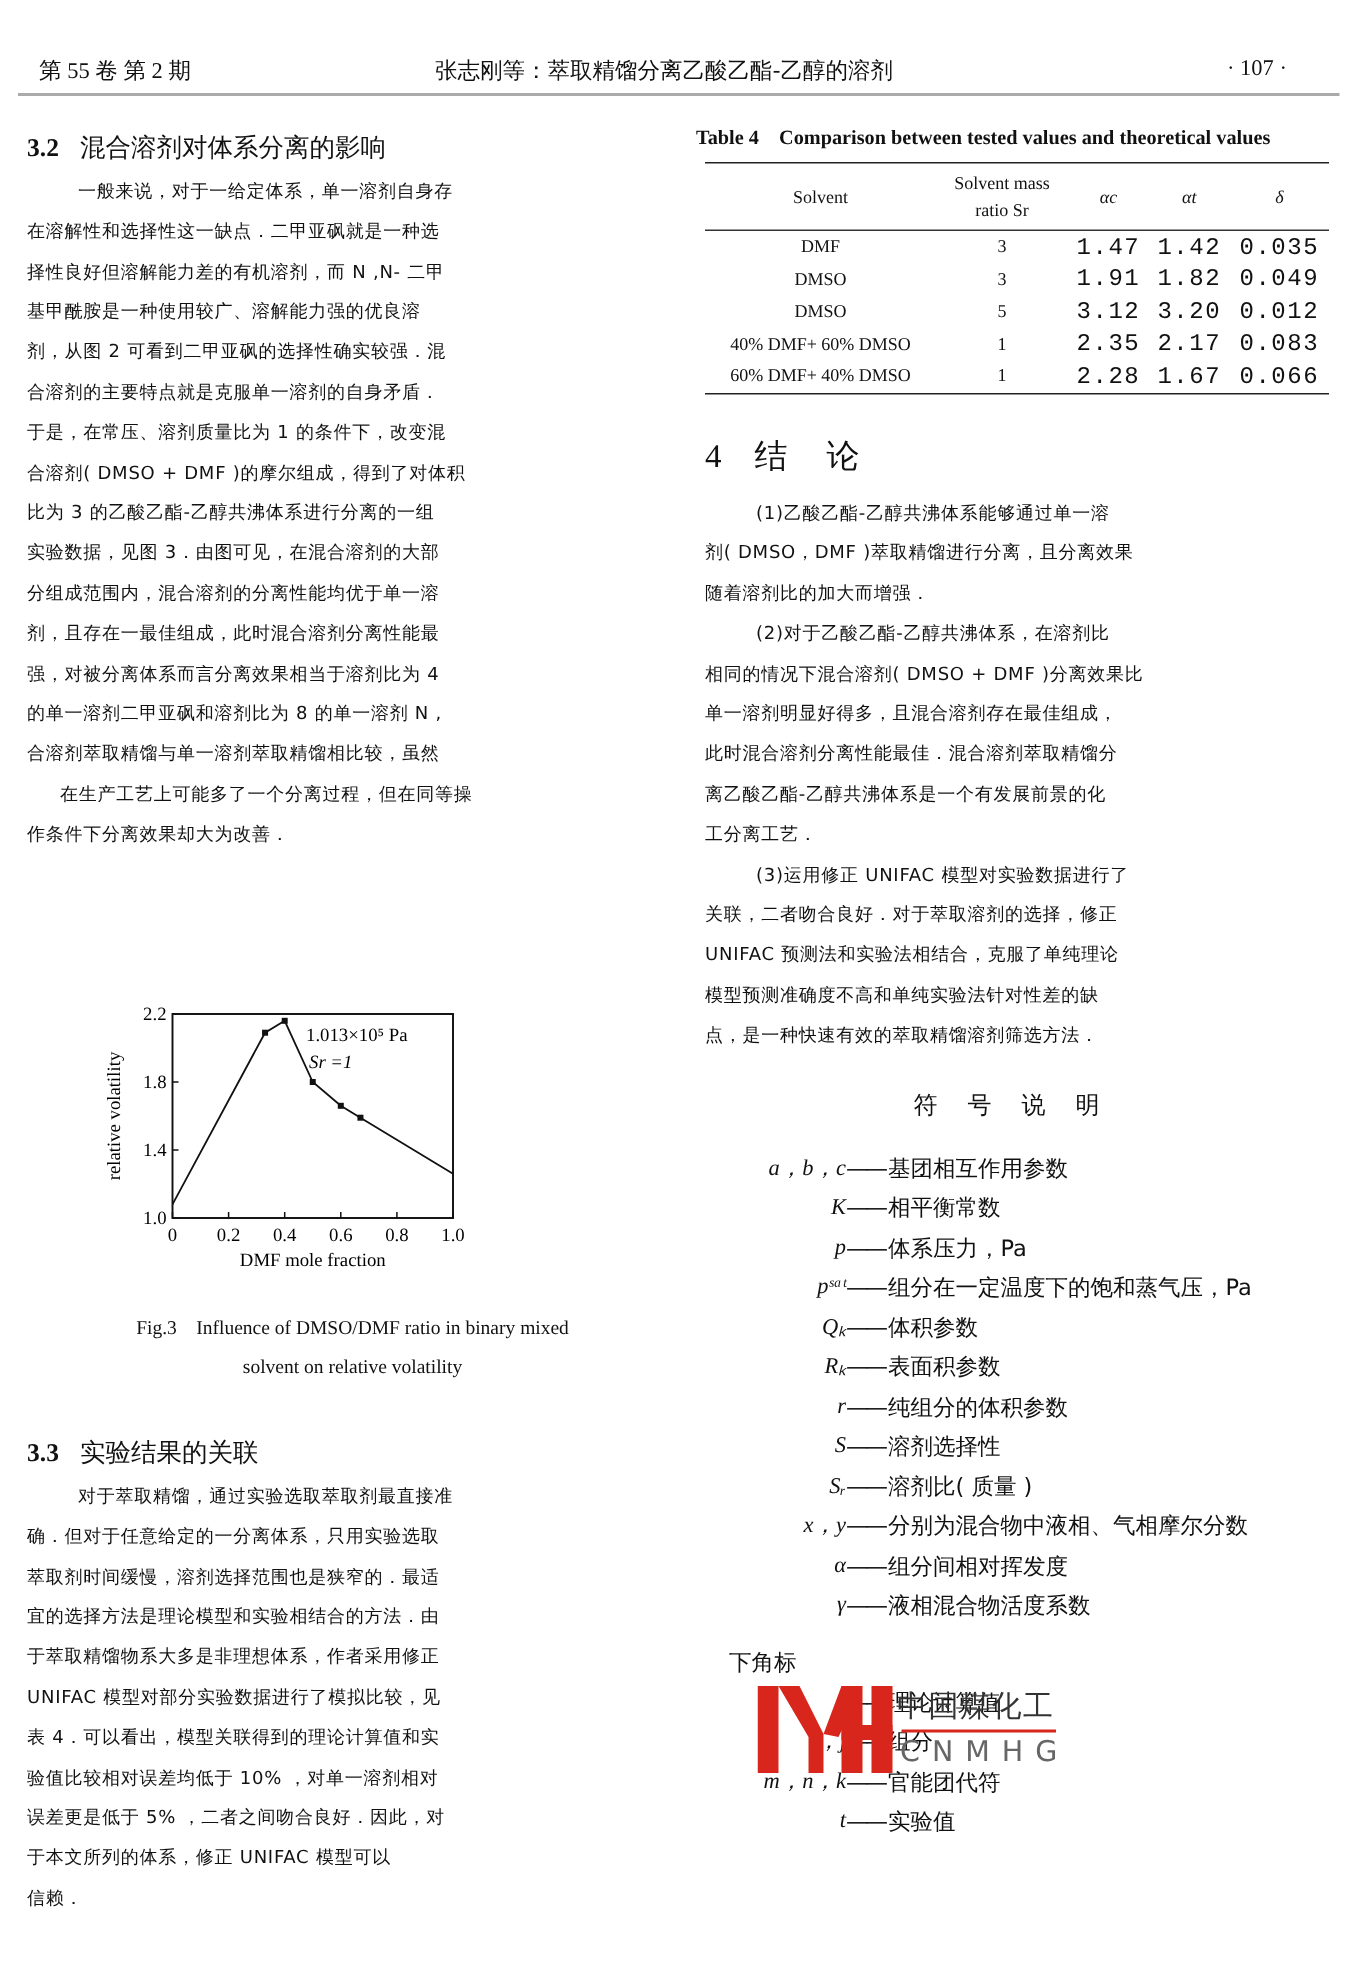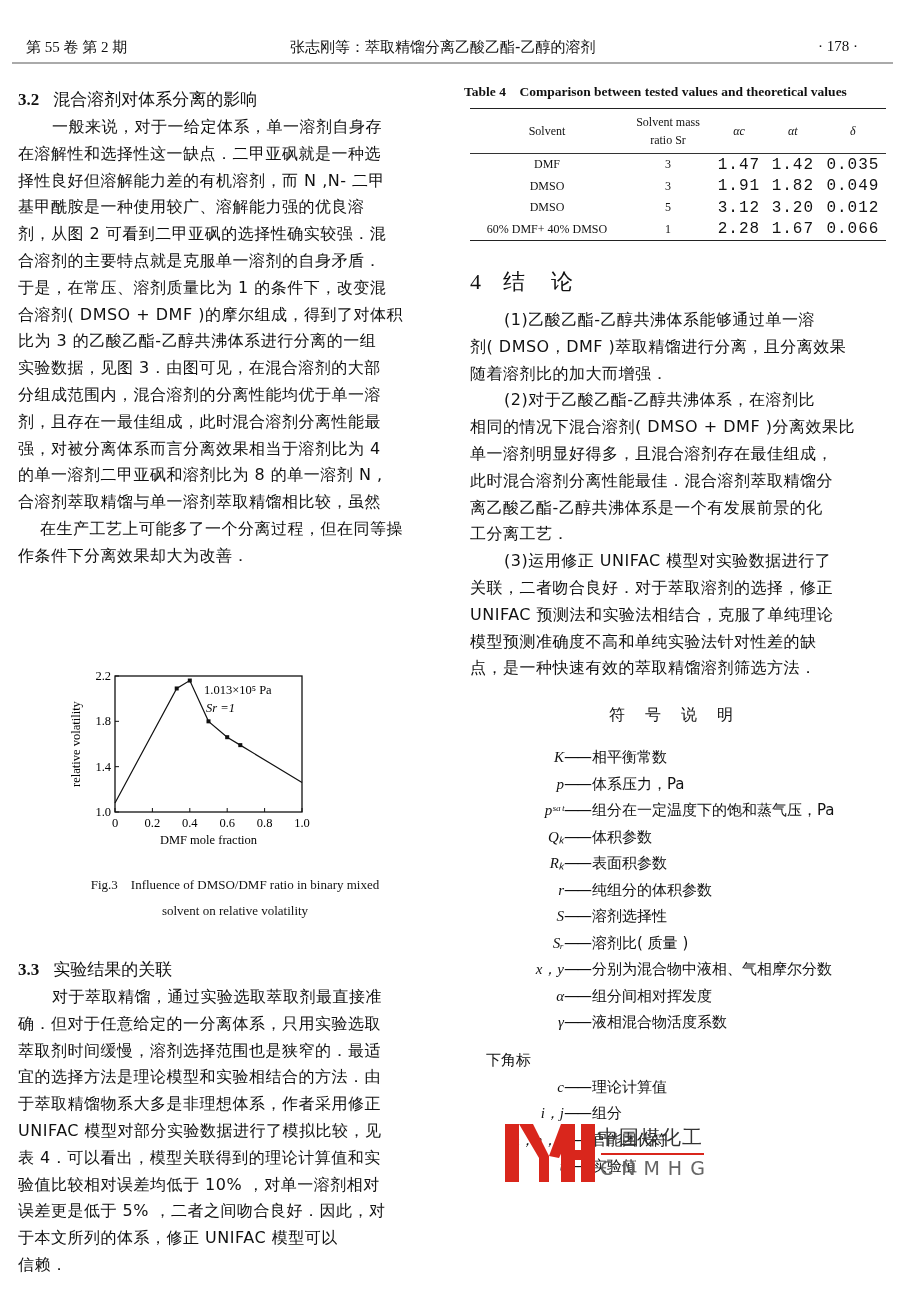--- a/index.html
+++ b/index.html
@@ -7,21 +7,21 @@
          font-family: "DejaVu Sans", sans-serif; color: #111; }
   .serif { font-family: "Liberation Serif", "DejaVu Serif", serif; }
   .hdr { position: absolute; left: 0; top: 30px; width: 905px; height: 34px; }
   .hdr span { position: absolute; top: 8px; font-size: 15px; }
   .hdr-rule { position: absolute; left: 12px; right: 12px; top: 32px; height: 2px; background: #aaa; }
   .col { position: absolute; }
   .left { left: 18px; width: 420px; top: 84px; }
   .right { left: 470px; width: 422px; top: 84px; }
   .sec-h { font-size: 17px; height: 30px; line-height: 30px; }
   .sec-h b { font-family: "Liberation Serif", serif; font-weight: bold; margin-right: 14px; }
-  .para { font-size: 16px; line-height: 26.8px; text-align: justify; letter-spacing: 0.5px; }
+  .para { font-size: 12px; line-height: 26.8px; text-align: justify; letter-spacing: 0.5px; }
   .it { font-family: "Liberation Serif", serif; font-style: italic; }
 
   
   .tbl-title { font-family: "Liberation Serif", serif; font-weight: bold; font-size: 13.5px; white-space: nowrap; margin-left: -6px; }
   table.t4 { border-collapse: collapse; margin-top: 8px; width: 416px; font-family: "Liberation Serif", serif; font-size: 12px; }
   table.t4 thead tr:first-child th { border-top: 1.5px solid #222; }
   table.t4 th { font-weight: normal; padding: 4px 2px; border-bottom: 1px solid #333; line-height: 18px; }
   table.t4 td { text-align: center; padding: 0 2px; height: 21.5px; }
   table.t4 tbody tr:last-child td { border-bottom: 1.5px solid #222; }
   .num { font-family: "Liberation Mono", monospace; font-size: 16px; letter-spacing: 1px; }
@@ -47,21 +47,21 @@
   .logo-text1 { position: absolute; left: 598px; top: 1124px; font-size: 20px; color: #333; letter-spacing: 1px; }
   .logo-line { position: absolute; left: 601px; top: 1153px; width: 103px; height: 2px; background: #d9261c; }
   .logo-text2 { position: absolute; left: 600px; top: 1157px; font-size: 19px; color: #666; letter-spacing: 8px; font-family: "DejaVu Sans", sans-serif; }
 </style>
 </head>
 <body>
 
 <div class="hdr">
   <span class="serif" style="left:26px">第 55 卷  第 2 期</span>
   <span style="left:290px">张志刚等：萃取精馏分离乙酸乙酯-乙醇的溶剂</span>
-  <span class="serif" style="left:818px">· 178 ·</span>
+  <span class="serif" style="left:818px">· 107 ·</span>
   <div class="hdr-rule"></div>
 </div>
 
 <div class="col left">
   <div class="sec-h">
     <b>3.2</b><span>混合溶剂对体系分离的影响</span>
   </div>
   <div class="para" id="p32">
       <div style="white-space: nowrap; padding-left: 34px;">一般来说，对于一给定体系，单一溶剂自身存</div>
       <div style="white-space: nowrap;">在溶解性和选择性这一缺点．二甲亚砜就是一种选</div>
@@ -173,20 +173,27 @@
           <td class="num">0.049</td>
         </tr>
         <tr>
           <td>DMSO</td>
           <td>5</td>
           <td class="num">3.12</td>
           <td class="num">3.20</td>
           <td class="num">0.012</td>
         </tr>
         <tr>
+          <td>40% DMF+ 60% DMSO</td>
+          <td>1</td>
+          <td class="num">2.35</td>
+          <td class="num">2.17</td>
+          <td class="num">0.083</td>
+        </tr>
+        <tr>
           <td>60% DMF+ 40% DMSO</td>
           <td>1</td>
           <td class="num">2.28</td>
           <td class="num">1.67</td>
           <td class="num">0.066</td>
         </tr>
       </tbody>
   </table>
 
   <div class="concl-h">
@@ -205,20 +212,24 @@
       <div style="white-space: nowrap; padding-left: 34px;">(3)运用修正 UNIFAC 模型对实验数据进行了</div>
       <div style="white-space: nowrap;">关联，二者吻合良好．对于萃取溶剂的选择，修正</div>
       <div style="white-space: nowrap;">UNIFAC 预测法和实验法相结合，克服了单纯理论</div>
       <div style="white-space: nowrap;">模型预测准确度不高和单纯实验法针对性差的缺</div>
       <div style="white-space: nowrap;">点，是一种快速有效的萃取精馏溶剂筛选方法．</div>
     </div>
 
   <div class="sym-title">符号说明</div>
   <div id="symlist">
       <div class="sym-row">
+        <span class="s">a，b，c</span>
+        <span class="d">基团相互作用参数</span>
+      </div>
+      <div class="sym-row">
         <span class="s">K</span>
         <span class="d">相平衡常数</span>
       </div>
       <div class="sym-row">
         <span class="s">p</span>
         <span class="d">体系压力，Pa</span>
       </div>
       <div class="sym-row">
         <span class="s">pˢᵃᵗ</span>
         <span class="d">组分在一定温度下的饱和蒸气压，Pa</span>

